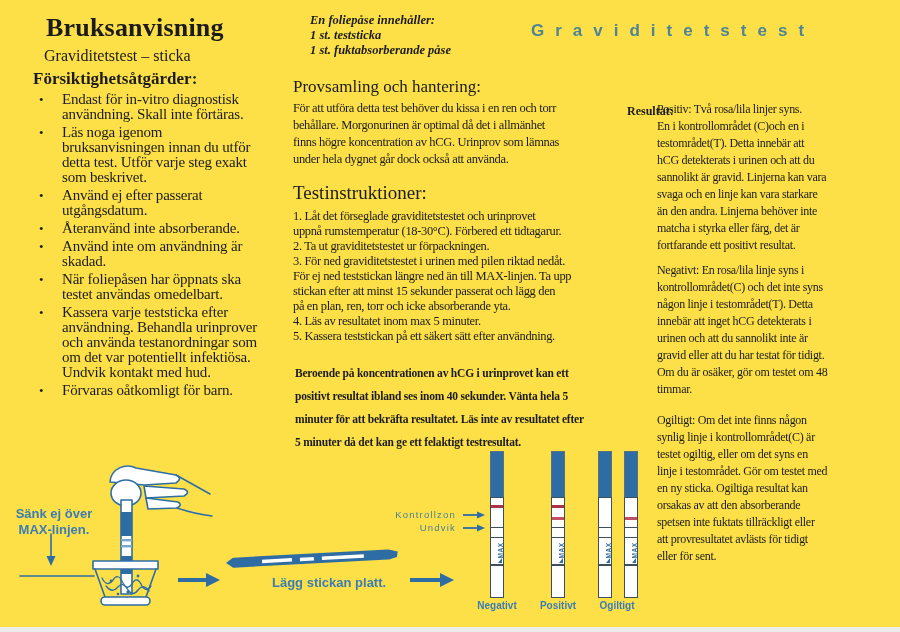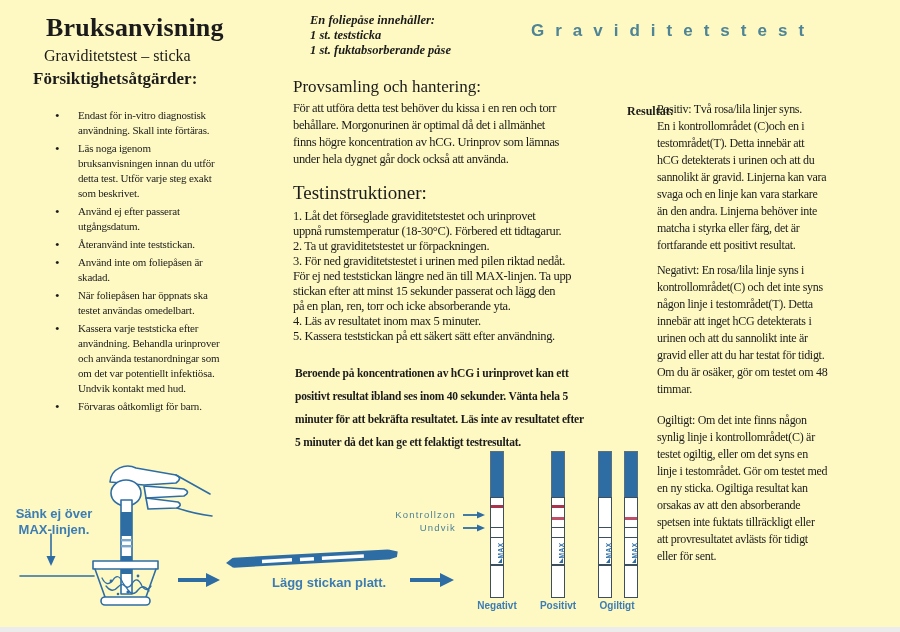--- a/index.html
+++ b/index.html
@@ -1,32 +1,32 @@
 <!DOCTYPE html>
 <html><head>
 <meta charset="utf-8">
 <style>
   html,body{margin:0;padding:0;background:#fff;}
   #page{
-    position:relative;width:900px;height:632px;background:#fef9c3;overflow:hidden;
+    position:relative;width:900px;height:632px;background:#fde047;overflow:hidden;
     font-family:"Liberation Serif","DejaVu Serif",serif;color:#1b1b1b;
   }
   .abs{position:absolute;}
   .pre{white-space:pre-line;}
   .serif{font-family:"Liberation Serif","DejaVu Serif",serif;}
   .sans{font-family:"Liberation Sans","DejaVu Sans",sans-serif;text-align:center;}
 
   .doc-title{left:46px;top:13px;font-size:26px;font-weight:bold;letter-spacing:.2px;}
   .doc-subtitle{left:44px;top:47px;font-size:16px;}
   .package-note{left:310px;top:13px;font-size:12.5px;font-style:italic;line-height:15px;font-weight:600;}
   .wordmark{left:531px;top:21px;font-size:17px;font-weight:600;letter-spacing:11px;color:#4e8496;}
 
   .prec-heading{left:33px;top:69px;font-size:17px;font-weight:bold;}
-  .prec-list{left:33px;top:92px;width:252px;margin:16px;padding:0;list-style:none;
-    font-size:11px;line-height:15px;letter-spacing:-0.2px;}
+  .prec-list{left:33px;top:92px;width:252px;margin:0;padding:0;list-style:none;
+    font-size:15px;line-height:15px;letter-spacing:-0.2px;}
   .prec-list li{position:relative;padding-left:29px;margin:0 0 3px 0;}
   .prec-list li::before{content:"\2022";position:absolute;left:6px;top:0;font-size:13px;}
 
   .samp-heading{left:293px;top:77px;font-size:17px;}
   .samp-body{left:293px;top:100px;font-size:12.5px;line-height:17px;letter-spacing:-0.35px;}
   .instr-heading{left:293px;top:182px;font-size:19px;}
   .instr-steps{left:293px;top:209px;font-size:12.5px;line-height:15px;letter-spacing:-0.35px;}
   .instr-note{left:295px;top:362px;font-size:11.5px;line-height:23px;font-weight:bold;letter-spacing:-0.2px;}
 
   .res-heading{left:627px;top:76px;font-size:12px;font-weight:bold;margin-top:28px;}
@@ -74,22 +74,22 @@
   <div class="abs prec-heading serif">Försiktighetsåtgärder:</div>
   <ul class="abs prec-list serif">
     <li class="pre">Endast för in-vitro diagnostisk
 användning. Skall inte förtäras.</li>
     <li class="pre">Läs noga igenom
 bruksanvisningen innan du utför
 detta test. Utför varje steg exakt
 som beskrivet.</li>
     <li class="pre">Använd ej efter passerat
 utgångsdatum.</li>
-    <li class="pre">Återanvänd inte teststickan.</li>
-    <li class="pre">Använd inte om foliepåsen är
+    <li class="pre">Återanvänd inte absorberande.</li>
+    <li class="pre">Använd inte om användning är
 skadad.</li>
     <li class="pre">När foliepåsen har öppnats ska
 testet användas omedelbart.</li>
     <li class="pre">Kassera varje teststicka efter
 användning. Behandla urinprover
 och använda testanordningar som
 om det var potentiellt infektiösa.
 Undvik kontakt med hud.</li>
     <li class="pre">Förvaras oåtkomligt för barn.</li>
   </ul>

